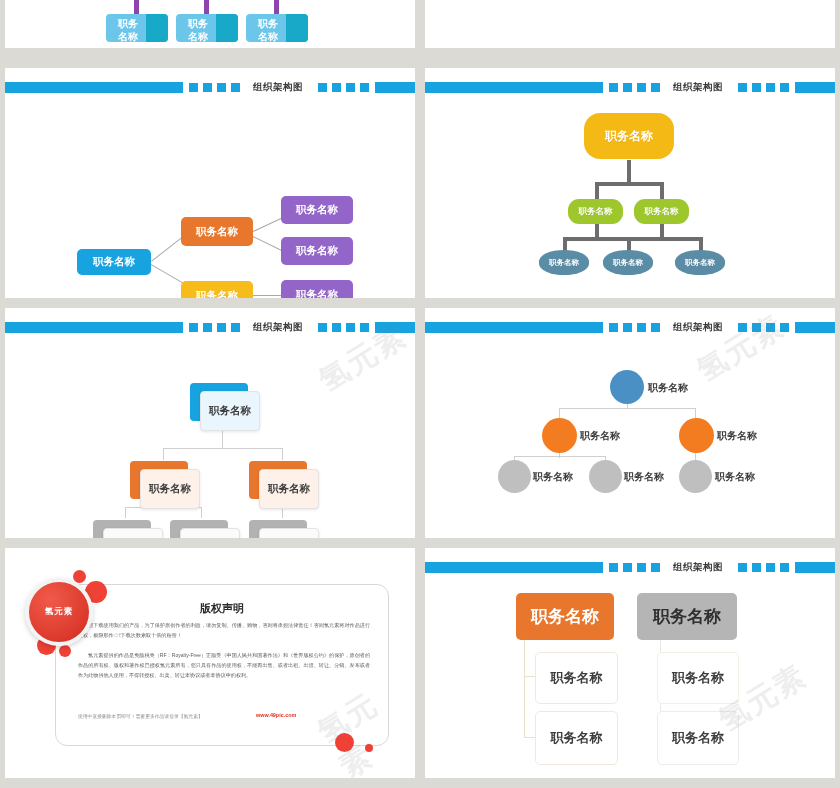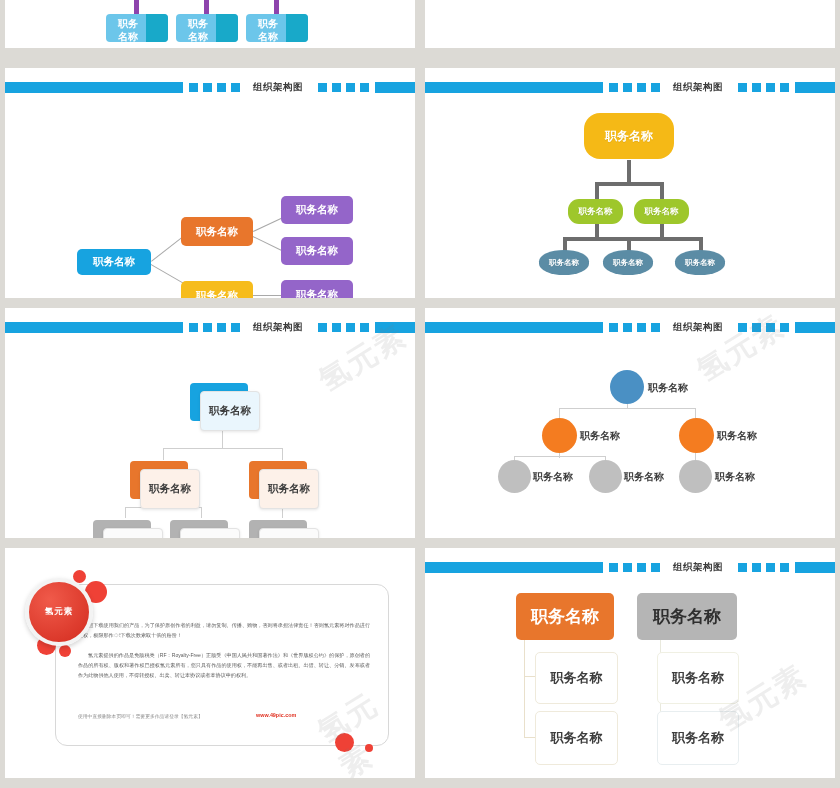--- a/index.html
+++ b/index.html
@@ -297,20 +297,21 @@
     <div class="clabel" style="left:199px;top:162px;">职务名称</div>
 
     <div class="circ" style="left:254px;top:152px;width:33px;height:33px;background:#bfbfbf;"></div>
     <div class="clabel" style="left:290px;top:162px;">职务名称</div>
 
     <div class="wm" style="left:268px;top:20px;">氢元素</div>
   </div>
 
   <div class="slide s-cl">
     <div class="cp-card">
+      <div class="cp-title">版权声明</div>
       <div class="cp-p" style="left:22px;top:36px;width:292px;">感谢您下载使用我们的产品，为了保护原创作者的利益，请勿复制、传播、购物，否则将承担法律责任！否则氢元素将对作品进行维权，极限那作ং下载次数索取十倍的赔偿！</div>
       <div class="cp-p" style="left:22px;top:66px;width:292px;text-indent:10px;">氢元素提供的作品是免版税类（RF：Royalty-Free）正版受《中国人民共和国著作法》和《世界版权公约》的保护，原创者的作品的所有权、版权和著作权已授权氢元素所有，您只具有作品的使用权，不能再出售、或者出租、出借、转让、分销、发布或者作为此物供他人使用，不得转授权、出卖、转让本协议或者本协议中的权利。</div>
       <div class="cp-foot">使用中直接删除本页即可！需要更多作品请登录【氢元素】</div>
       <div class="cp-url">www.49pic.com</div>
     </div>
 
     <div class="dot" style="left:68px;top:22px;width:13px;height:13px;"></div>
     <div class="dot" style="left:80px;top:33px;width:22px;height:22px;"></div>
     <div class="dot" style="left:32px;top:88px;width:19px;height:19px;"></div>
     <div class="dot" style="left:54px;top:97px;width:12px;height:12px;"></div>

